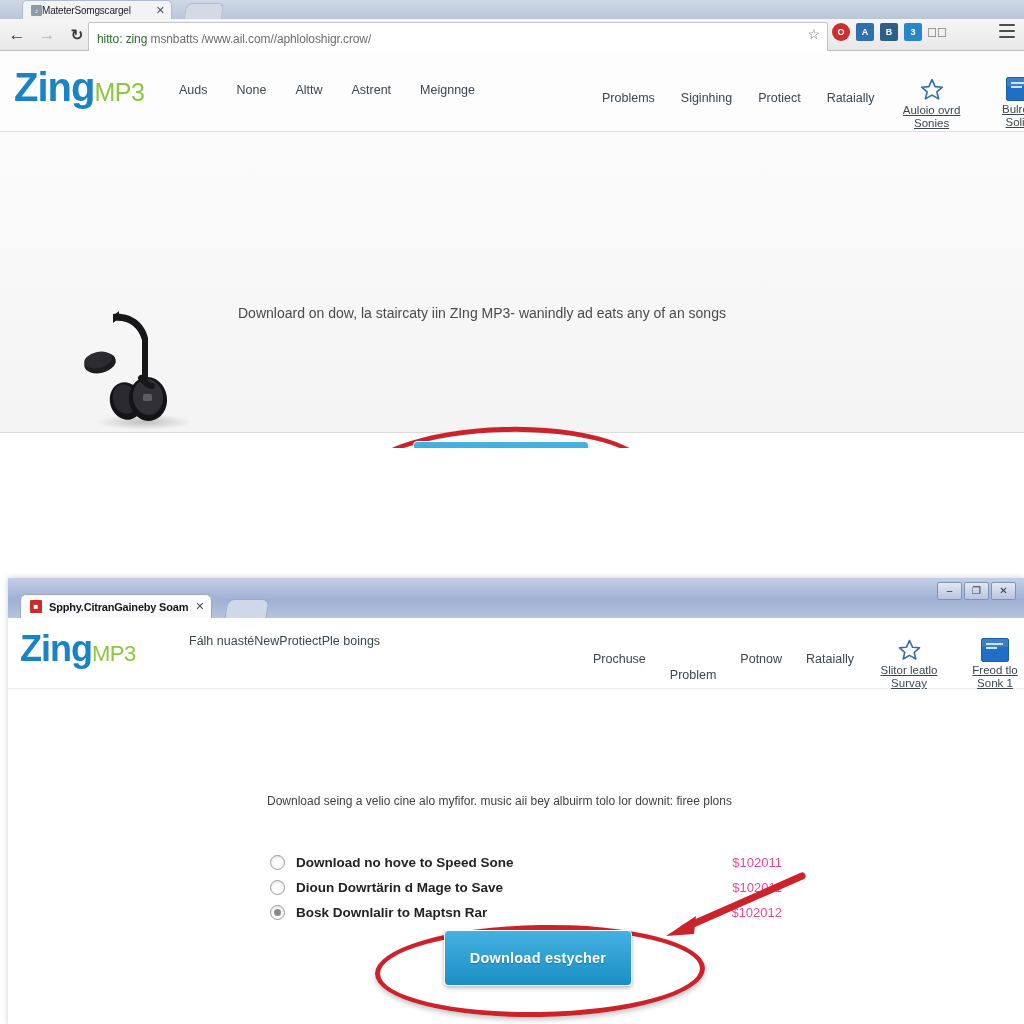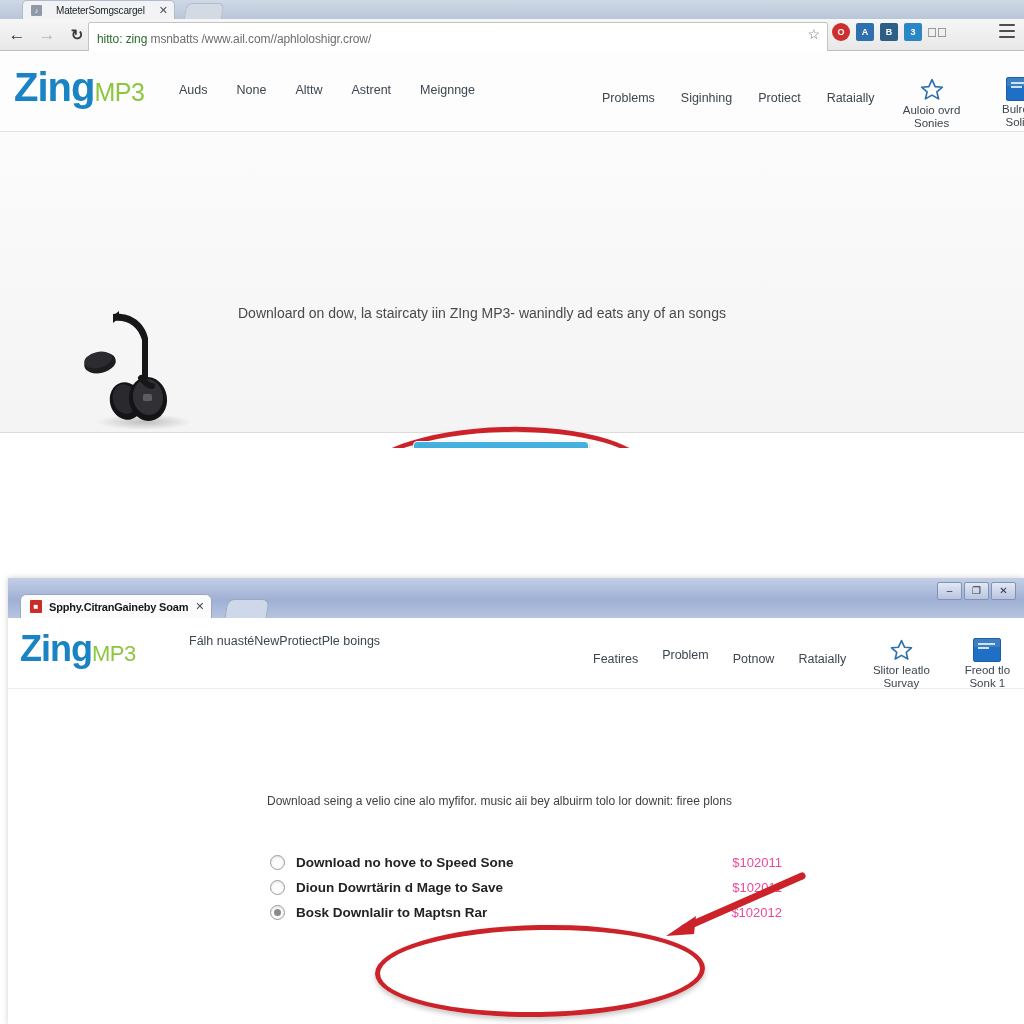--- a/index.html
+++ b/index.html
@@ -25,21 +25,21 @@
     position: absolute; left: 0; top: 0; width: 1024px; height: 19px;
     background: linear-gradient(#cfd9e6, #b9c6d8);
     border-bottom: 1px solid #a9b6c8;
   }
   .w1-tab {
     position: absolute; left: 22px; top: 0px; height: 19px;
     min-width: 150px;
     background: #f2f3f4;
     border: 1px solid #b0bccd; border-bottom: none;
     border-top-left-radius: 5px; border-top-right-radius: 5px;
-    display: flex; align-items: center; gap: 14px;
+    display: flex; align-items: center; gap: 0;
     padding: 0 6px 0 8px;
     box-sizing: border-box;
   }
   .tab-fav {
     width: 11px; height: 11px; flex: 0 0 auto;
     background: #8f9aa6; border-radius: 1px;
     display: flex; align-items: center; justify-content: center;
     color: #fff; font-size: 7px; line-height: 1;
   }
   .tab-title {
@@ -137,20 +137,21 @@
   .nav1-left { left: 179px; top: 32px; gap: 29px; }
   .nav1-right { left: 602px; top: 26px; gap: 26px; align-items: flex-start; }
 
   .navicon-item {
     display: flex; flex-direction: column; align-items: center; gap: 2px;
     width: 62px;
   }
   .navicon-item .lbl {
     font-size: 11.5px; color: #3c4650; text-align: center; line-height: 1.15;
     filter: blur(0.25px);
+    text-decoration: underline;
   }
   .ico-star svg { display: block; }
   .ico-card {
     width: 26px; height: 22px; border-radius: 2px;
     background: linear-gradient(#3e7fc1 0 38%, #1f6fc4 38% 100%);
     border: 1px solid #1b5fa8;
     position: relative;
   }
   .ico-card::before {
     content: ""; position: absolute; left: 4px; top: 4px; width: 17px; height: 2px;
@@ -451,22 +452,22 @@
         </div>
 
         <div class="navlinks nav2-left">
           <span class="navlink">Fálh nuasté</span>
           <span class="navlink">New</span>
           <span class="navlink">Protiect</span>
           <span class="navlink">Ple boings</span>
         </div>
 
         <div class="navlinks nav2-right">
-          <span class="navlink" style="margin-top:14px">Featires</span>
-          <span class="navlink" style="margin-top:10px">Problem</span>
+          <span class="navlink" style="margin-top:14px">Prochuse</span>
+          <span class="navlink" style="margin-top:30px">Problem</span>
           <span class="navlink" style="margin-top:14px">Potnow</span>
           <span class="navlink" style="margin-top:14px">Rataially</span>
 
           <span class="navicon-item">
             <span class="ico-star">
               <svg width="25" height="24" viewBox="0 0 24 24" fill="none" stroke="#2f6fae" stroke-width="1.6" stroke-linejoin="round">
                   <polygon points="12,2.6 15,9.2 22,9.8 16.7,14.3 18.3,21 12,17.4 5.7,21 7.3,14.3 2,9.8 9,9.2"></polygon>
                 </svg>
             </span>
             <span class="lbl">Slitor leatlo Survay</span>
@@ -502,14 +503,15 @@
   </div>
 
   <div class="arrow2">
     <svg width="160" height="70" viewBox="0 0 160 70">
       <path d="M152,4 L34,56" stroke="#cc2229" stroke-width="7" stroke-linecap="round" fill="none"></path>
       <path d="M16,64 L46,44 L44,62 Z" fill="#cc2229"></path>
     </svg>
   </div>
 
   <div class="ring ring2"></div>
+  <div class="cta cta2">Download estycher</div>
 
 </div>
 
 </body></html>

